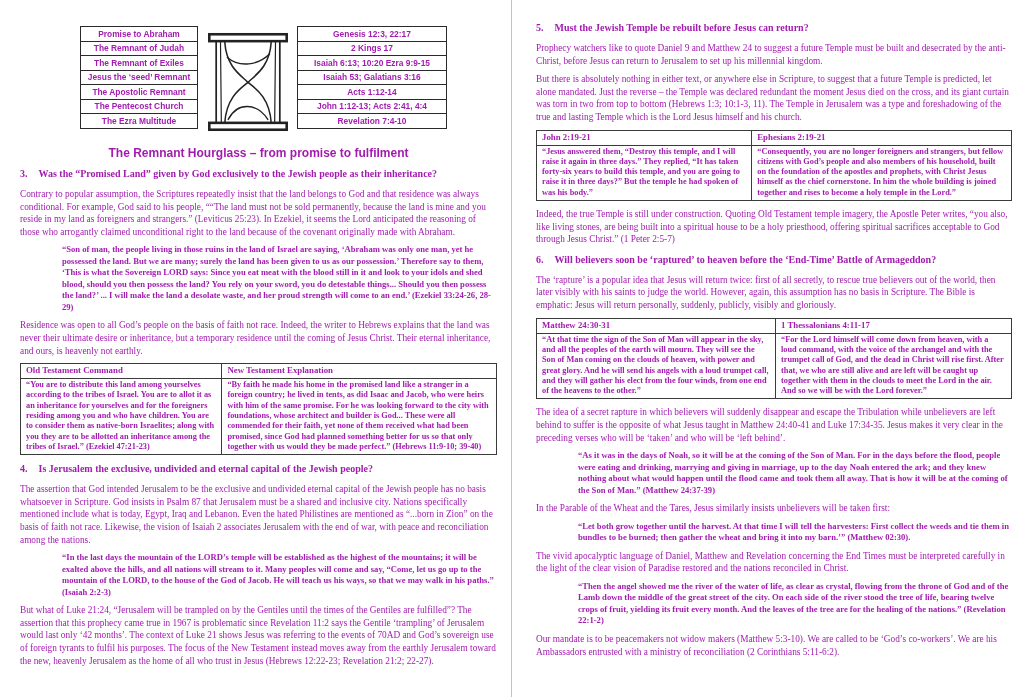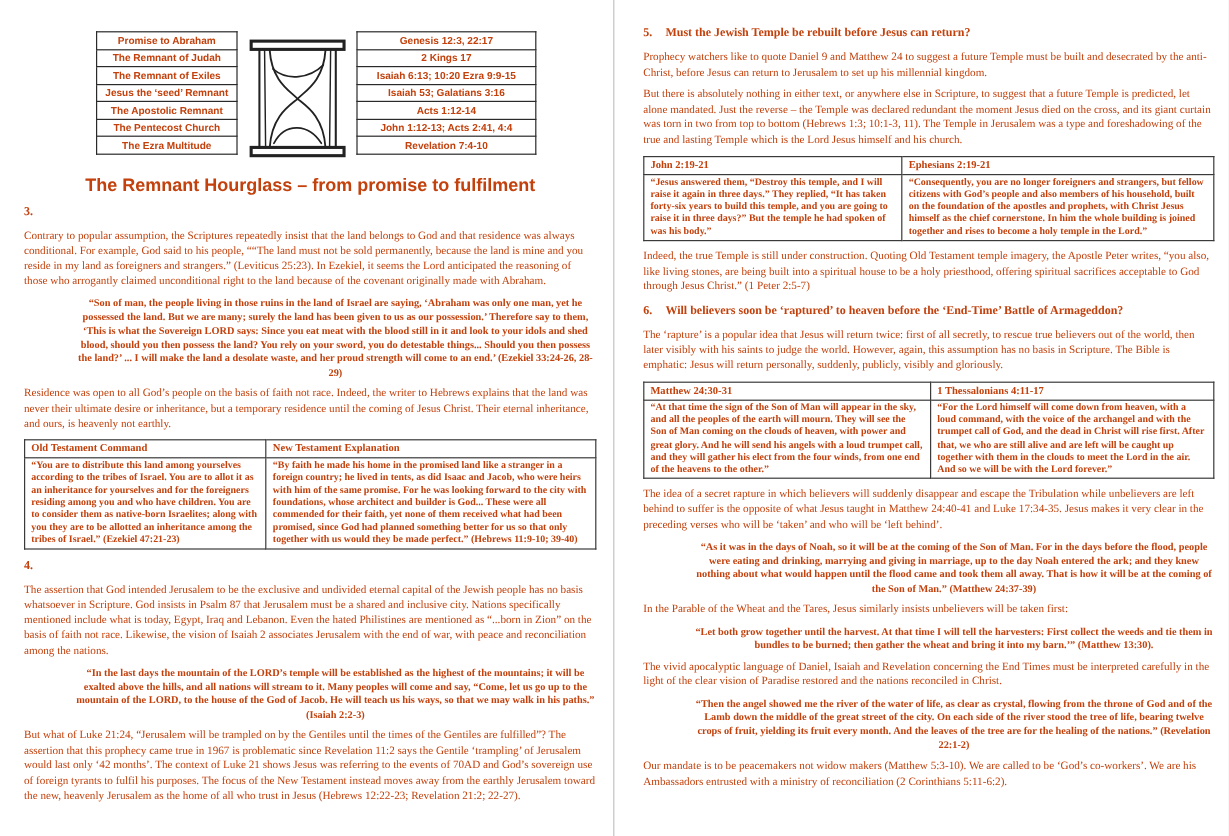--- a/index.html
+++ b/index.html
@@ -1,47 +1,47 @@
 <!DOCTYPE html>
 <html><head>
 <meta charset="utf-8">
 <style>
   html,body { margin:0; padding:0; background:#e8e8e8; }
   .canvas {
     width:1024px; height:697px; background:#ffffff;
     display:flex; overflow:hidden;
-    font-family:"Liberation Serif", serif; color:#c2410c;
+    font-family:"Liberation Serif", serif; color:#a21caf;
   }
   .page { box-sizing:border-box; overflow:hidden; }
   .page-left  { width:512px; padding:26px 14px 0 20px; border-right:1px solid #c2c2c2; }
   .page-right { width:512px; padding:14px 12px 0 24px; }
 
   
   .diagram-row { display:flex; justify-content:space-between; align-items:flex-start;
                  margin:0 50px 0 60px; }
   table.dg { border-collapse:collapse; table-layout:fixed; }
   table.dg td {
     border:1.4px solid #2a2a2a; text-align:center; vertical-align:middle;
     font-family:"Liberation Sans", sans-serif; font-weight:bold;
     font-size:8.4px; line-height:10px; height:13.5px; padding:0 3px; white-space:nowrap;
   }
   .dg-stages { width:118px; }
   .dg-refs   { width:150px;padding-left:16px; }
   .hourglass { width:86px; height:112px; flex:0 0 auto; }
 
   .caption {
     text-align:center; font-family:"Liberation Sans", sans-serif;
-    font-weight:bold; font-size:15px; margin:8px 0 6px 0;
+    font-weight:bold; font-size:12px; margin:8px 0 6px 0;
   }
 
   
   .sec-head { display:flex; font-size:10px; font-weight:bold; margin:8px 0 9px 0; }
   .sec-head .num { flex:0 0 auto; margin-right:11px; }
   p.para  { font-size:9.3px;  line-height:12.6px; margin:0 0 6px 0; }
-  p.quote { font-size:8.6px;  line-height:11.5px; margin:0 0 6px 42px; font-weight:600;text-align:center; }
+  p.quote { font-size:8.6px;  line-height:11.5px; margin:0 0 6px 42px; font-weight:600; }
 
   
   table.ct { border-collapse:collapse; width:100%; margin:2px 0 7px 0; table-layout:fixed;padding-left:24px; }
   table.ct th, table.ct td {
     border:1px solid #3a3a3a; vertical-align:top; text-align:left; padding:1px 5px 2px 5px;
   }
   table.ct th { font-size:8.8px; line-height:11px; font-weight:bold; }
   table.ct td { font-size:8.3px; line-height:10.3px; font-weight:600;margin-left:22px; }
   .w40 { width:40%;margin-left:48px; } .w43 { width:43%; } .w48 { width:48%; }
 </style>
@@ -117,40 +117,42 @@
               <td>Revelation 7:4-10</td>
             </tr>
       </tbody>
         </table>
     </div>
 
     <div class="caption">The Remnant Hourglass – from promise to fulfilment</div>
 
     <div class="sec-head">
       <span class="num">3.</span>
+      <span>Was the “Promised Land” given by God exclusively to the Jewish people as their inheritance?</span>
     </div>
     <p class="para">Contrary to popular assumption, the Scriptures repeatedly insist that the land belongs to God and that residence was always conditional. For example, God said to his people, ““The land must not be sold permanently, because the land is mine and you reside in my land as foreigners and strangers.” (Leviticus 25:23). In Ezekiel, it seems the Lord anticipated the reasoning of those who arrogantly claimed unconditional right to the land because of the covenant originally made with Abraham.</p>
     <p class="quote">“Son of man, the people living in those ruins in the land of Israel are saying, ‘Abraham was only one man, yet he possessed the land. But we are many; surely the land has been given to us as our possession.’  Therefore say to them, ‘This is what the Sovereign LORD says: Since you eat meat with the blood still in it and look to your idols and shed blood, should you then possess the land? You rely on your sword, you do detestable things... Should you then possess the land?’ ... I will make the land a desolate waste, and her proud strength will come to an end.’ (Ezekiel 33:24-26, 28-29)</p>
     <p class="para">Residence was open to all God’s people on the basis of faith not race. Indeed, the writer to Hebrews explains that the land was never their ultimate desire or inheritance, but a temporary residence until the coming of Jesus Christ.  Their eternal inheritance, and ours, is heavenly not earthly.</p>
 
     <table class="ct">
       <tbody>
         <tr>
           <th class="w40">Old Testament Command</th>
           <th>New Testament Explanation</th>
         </tr>
         <tr>
           <td>“You are to distribute this land among yourselves according to the tribes of Israel. You are to allot it as an inheritance for yourselves and for the foreigners residing among you and who have children. You are to consider them as native-born Israelites; along with you they are to be allotted an inheritance among the tribes of Israel.” (Ezekiel 47:21-23)</td>
           <td>“By faith he made his home in the promised land like a stranger in a foreign country; he lived in tents, as did Isaac and Jacob, who were heirs with him of the same promise. For he was looking forward to the city with foundations, whose architect and builder is God... These were all commended for their faith, yet none of them received what had been promised, since God had planned something better for us so that only together with us would they be made perfect.” (Hebrews 11:9-10; 39-40)</td>
         </tr>
       </tbody>
     </table>
 
     <div class="sec-head">
       <span class="num">4.</span>
+      <span>Is Jerusalem the exclusive, undivided and eternal capital of the Jewish people?</span>
     </div>
     <p class="para">The assertion that God intended Jerusalem to be the exclusive and undivided eternal capital of the Jewish people has no basis whatsoever in Scripture. God insists in Psalm 87 that Jerusalem must be a shared and inclusive city. Nations specifically mentioned include what is today, Egypt, Iraq and Lebanon. Even the hated Philistines are mentioned as “...born in Zion” on the basis of faith not race.  Likewise, the vision of Isaiah 2 associates Jerusalem with the end of war, with peace and reconciliation among the nations.</p>
     <p class="quote">“In the last days the mountain of the LORD’s temple will be established as the highest of the mountains; it will be exalted above the hills,  and all nations will stream to it. Many peoples will come and say, “Come, let us go up to the mountain of the LORD, to the house of the God of Jacob. He will teach us his ways,  so that we may walk in his paths.” (Isaiah 2:2-3)</p>
     <p class="para">But what of Luke 21:24, “Jerusalem will be trampled on by the Gentiles until the times of the Gentiles are fulfilled”? The assertion that this prophecy came true in 1967 is problematic since Revelation 11:2 says the Gentile ‘trampling’ of Jerusalem would last only ‘42 months’. The context of Luke 21 shows Jesus was referring to the events of 70AD and God’s sovereign use of foreign tyrants to fulfil his purposes. The focus of the New Testament instead moves away from the earthly Jerusalem toward the new, heavenly Jerusalem as the home of all who trust in Jesus (Hebrews 12:22-23; Revelation 21:2; 22-27).</p>
   </div>
 
   <div class="page page-right">
 
     <div class="sec-head">
       <span class="num">5.</span>
@@ -189,19 +191,19 @@
         <tr>
           <td>“At that time the sign of the Son of Man will appear in the sky, and all the peoples of the earth will mourn. They will see the Son of Man coming on the clouds of heaven, with power and great glory.  And he will send his angels with a loud trumpet call, and they will gather his elect from the four winds, from one end of the heavens to the other.”</td>
           <td>“For the Lord himself will come down from heaven, with a loud command, with the voice of the archangel and with the trumpet call of God, and the dead in Christ will rise first. After that, we who are still alive and are left will be caught up together with them in the clouds to meet the Lord in the air. And so we will be with the Lord forever.”</td>
         </tr>
       </tbody>
     </table>
 
     <p class="para">The idea of a secret rapture in which believers will suddenly disappear and escape the Tribulation while unbelievers are left behind to suffer is the opposite of what Jesus taught in Matthew 24:40-41 and Luke 17:34-35. Jesus makes it very clear in the preceding verses who will be ‘taken’ and who will be ‘left behind’.</p>
     <p class="quote">“As it was in the days of Noah, so it will be at the coming of the Son of Man. For in the days before the flood, people were eating and drinking, marrying and giving in marriage, up to the day Noah entered the ark;  and they knew nothing about what would happen until the flood came and took them all away. That is how it will be at the coming of the Son of Man.” (Matthew 24:37-39)</p>
     <p class="para">In the Parable of the Wheat and the Tares, Jesus similarly insists unbelievers will be taken first:</p>
-    <p class="quote">“Let both grow together until the harvest. At that time I will tell the harvesters: First collect the weeds and tie them in bundles to be burned; then gather the wheat and bring it into my barn.’” (Matthew 13:30).</p>
-    <p class="para">The vivid apocalyptic language of Daniel, Isaiah and Revelation concerning the End Times must be interpreted carefully in the light of the clear vision of Paradise restored and the nations reconciled in Christ.</p>
+    <p class="quote">“Let both grow together until the harvest. At that time I will tell the harvesters: First collect the weeds and tie them in bundles to be burned; then gather the wheat and bring it into my barn.’” (Matthew 02:30).</p>
+    <p class="para">The vivid apocalyptic language of Daniel, Matthew and Revelation concerning the End Times must be interpreted carefully in the light of the clear vision of Paradise restored and the nations reconciled in Christ.</p>
     <p class="quote">“Then the angel showed me the river of the water of life, as clear as crystal, flowing from the throne of God and of the Lamb down the middle of the great street of the city. On each side of the river stood the tree of life, bearing twelve crops of fruit, yielding its fruit every month. And the leaves of the tree are for the healing of the nations.” (Revelation 22:1-2)</p>
     <p class="para">Our mandate is to be peacemakers not widow makers (Matthew 5:3-10). We are called to be ‘God’s co-workers’. We are his Ambassadors entrusted with a ministry of reconciliation (2 Corinthians 5:11-6:2).</p>
   </div>
 
 </div>
 
 </body></html>

